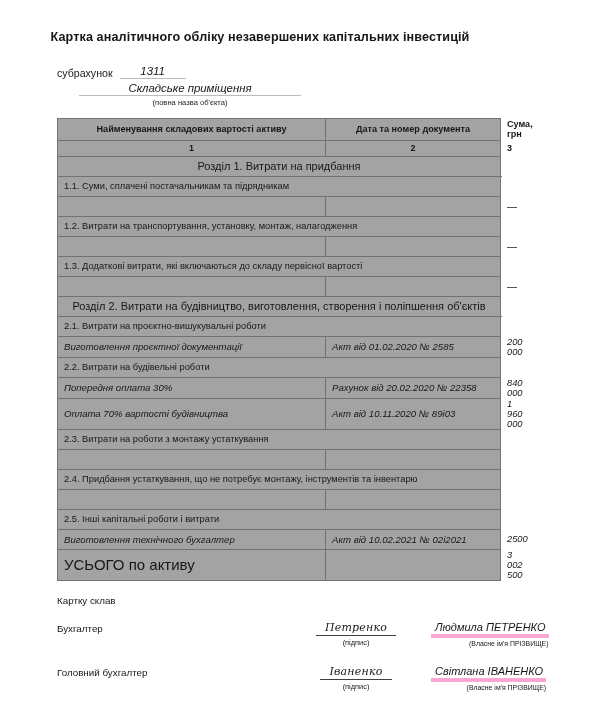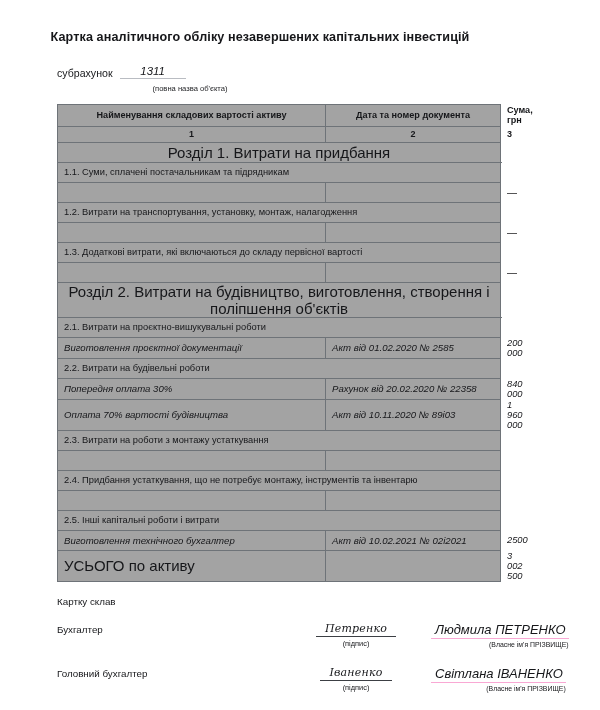--- a/index.html
+++ b/index.html
@@ -114,21 +114,21 @@
   }
   tr.numrow td {
     font-weight: bold;
     text-align: center;
     height: 15px;
     font-size: 9px;
   }
   tr.section td {
     text-align: center;
     height: 19px;
-    font-size: 15px;
+    font-size: 11px;
   }
   tr.subsection td {
     text-align: left;
     height: 19px;
   }
   tr.entry td {
     height: 19px;
   }
   tr.entry td.it, tr.empty td.it {
     font-style: italic;
@@ -194,22 +194,22 @@
     border-bottom: 1px solid #3c3f44;
     padding: 0 9px 1px 9px;
     letter-spacing: 0.2px;
   }
   .sig-under {
     font-size: 7.4px;
     margin-top: 2px;
   }
   .sig-person {
     font-style: italic;
-    font-size: 13px;
-    border-bottom: 1px solid #f9a8d4;
+    font-size: 11px;
+    border-bottom: 4px solid #f9a8d4;
     padding: 0 3px 1px 4px;
     white-space: nowrap;
   }
   .sig-person-under {
     font-size: 6.9px;
     margin-top: 2px;
     white-space: nowrap;
   }
 </style>
 </head>
@@ -220,20 +220,21 @@
   <h1 class="doc-title">
     <span class="line">Картка аналітичного обліку незавершених капітальних інвестицій</span>
   </h1>
 
   <div class="subaccount-block">
     <div class="subaccount-row">
       <span class="subaccount-label">субрахунок</span>
       <span class="subaccount-value">1311</span>
     </div>
     <div class="object-row">
+      <span class="object-name">Складське приміщення</span>
       <span class="object-caption">(повна назва об'єкта)</span>
     </div>
   </div>
 
   <div class="table-wrap">
     <table class="card">
       <colgroup>
         <col class="col-name">
         <col class="col-doc">
         <col class="col-sum">

